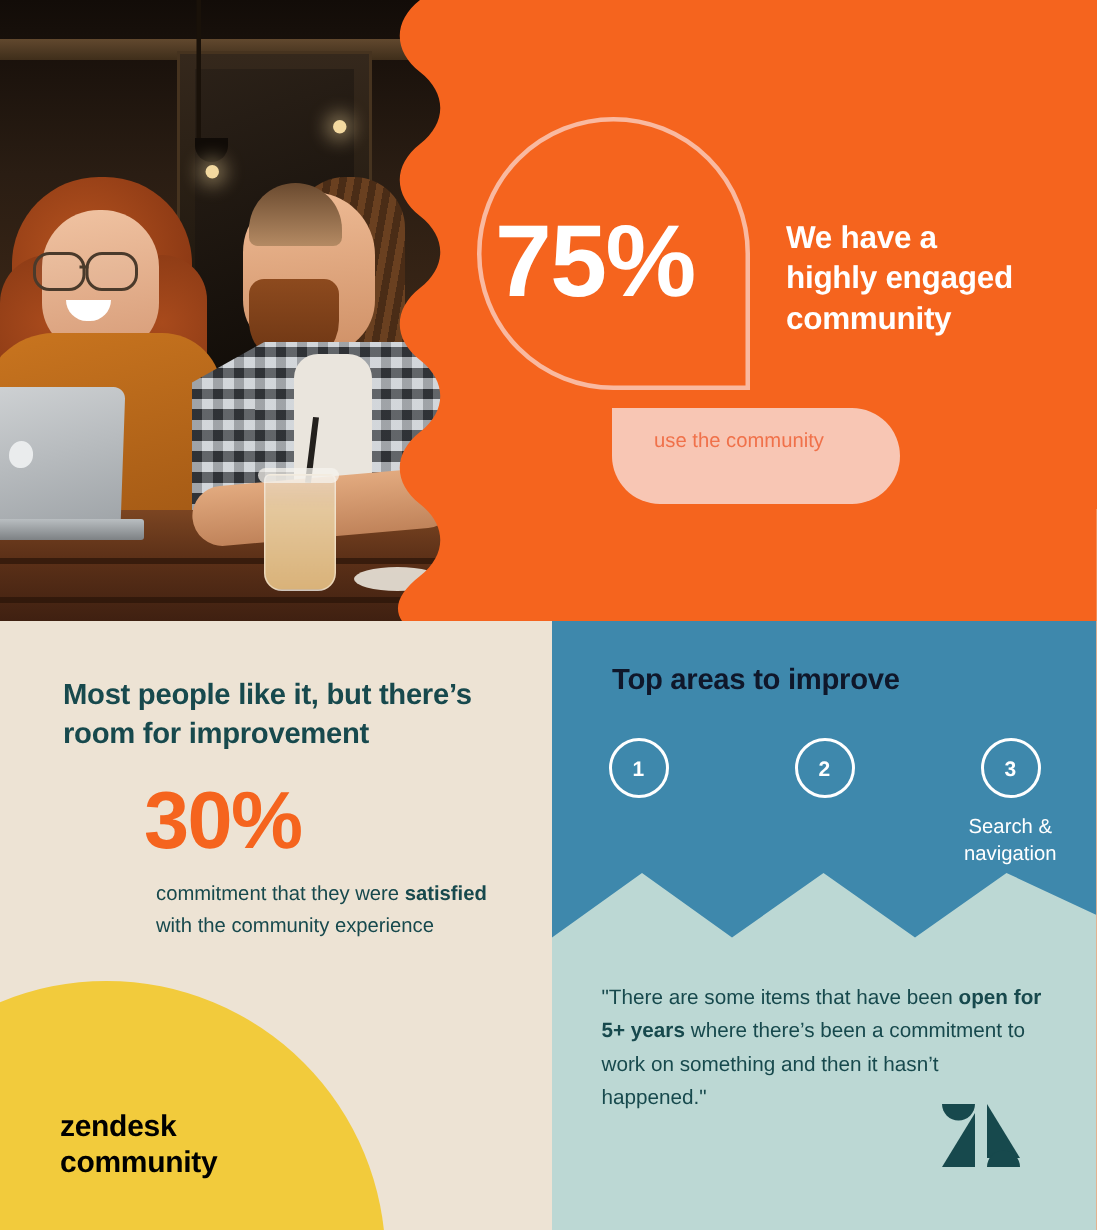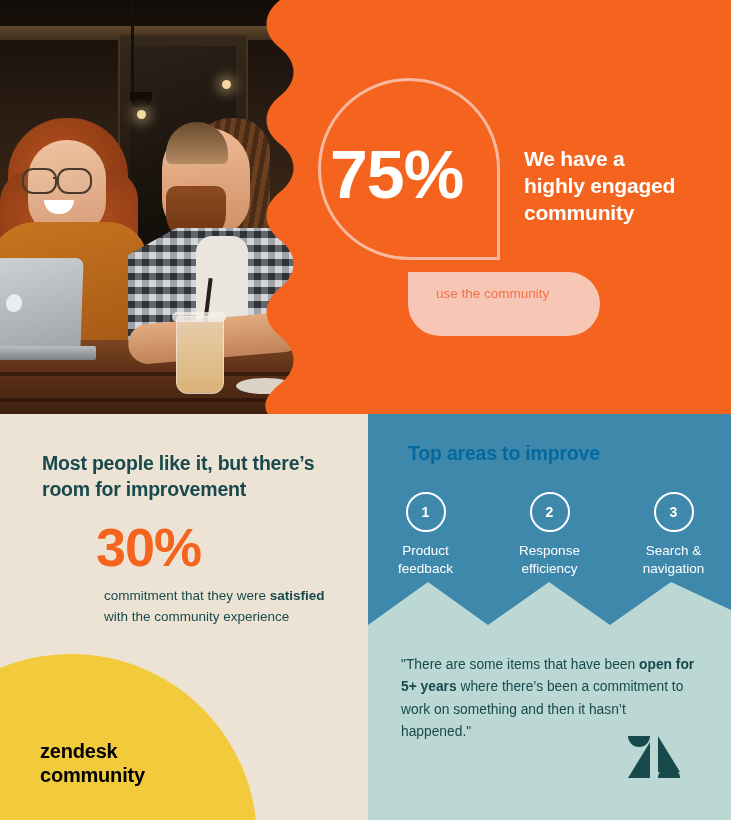--- a/index.html
+++ b/index.html
@@ -142,21 +142,21 @@
     font-size:19.5px;font-weight:700;line-height:1.34;letter-spacing:-.2px;}
   .pct67{position:absolute;left:96px;top:106px;color:#F5641E;font-size:54px;font-weight:700;letter-spacing:-1px;line-height:1;}
   .lp-sub{position:absolute;left:104px;top:172px;width:230px;color:#17494D;font-size:13.5px;line-height:1.52;}
   .lp-sub b{font-weight:700;margin-top:17px;}
   .brand{position:absolute;left:40px;top:325px;color:#000000;font-size:20px;font-weight:600;line-height:1.22;letter-spacing:-.2px;}
 
   
   .right-panel{position:absolute;left:368px;top:414px;width:363px;height:406px;background:#BCD8D4;overflow:hidden;}
   .blue-block{position:absolute;left:0;top:0;width:363px;height:215px;}
   .blue-block svg{display:block;}
-  .rp-title{position:absolute;left:40px;top:28px;color:#0369a1;font-size:19.5px;font-weight:600;letter-spacing:-.2px;}
+  .rp-title{position:absolute;left:40px;top:28px;color:#0f172a;font-size:19.5px;font-weight:600;letter-spacing:-.2px;}
   .areas{position:absolute;left:0;top:78px;width:363px;display:flex;justify-content:center;gap:32px;}
   .area{width:92px;text-align:center;}
   .num{width:40px;height:40px;border:2px solid #fff;border-radius:50%;margin:0 auto 10px;
     display:flex;align-items:center;justify-content:center;color:#fff;font-size:14px;font-weight:600;box-sizing:border-box;}
   .area-label{color:#fff;font-size:13.5px;line-height:1.32;}
   .quote{position:absolute;left:33px;top:240px;width:296px;color:#17494D;font-size:13.8px;line-height:1.62;}
   .quote b{font-weight:700;}
   .logo-wrap{position:absolute;left:258px;top:320px;width:56px;height:46px;}
   .logo-wrap svg{display:block;}
 </style>
@@ -256,25 +256,23 @@
     <div class="blue-block">
       <svg width="363" height="215" viewBox="0 0 363 215" xmlns="http://www.w3.org/2000/svg">
         <path fill="#3E88AC" d="M0,0 H363 V196 L303,168 L242,211 L181,168 L120,211 L60,168 L0,211 Z"></path>
       </svg>
     </div>
     <div class="rp-title">Top areas to improve</div>
 
     <div class="areas">
       <div class="area">
         <div class="num">1</div>
-        <div class="area-label">Product feedback</div>
       </div>
       <div class="area">
         <div class="num">2</div>
-        <div class="area-label">Response efficiency</div>
       </div>
       <div class="area">
         <div class="num">3</div>
         <div class="area-label">Search &amp; navigation</div>
       </div>
     </div>
 
     <div class="quote"><span>"There are some items that have been </span><b>open for 5+ years</b><span> where there’s been a commitment to work on something and then it hasn’t happened."</span></div>
 
     <div class="logo-wrap">

